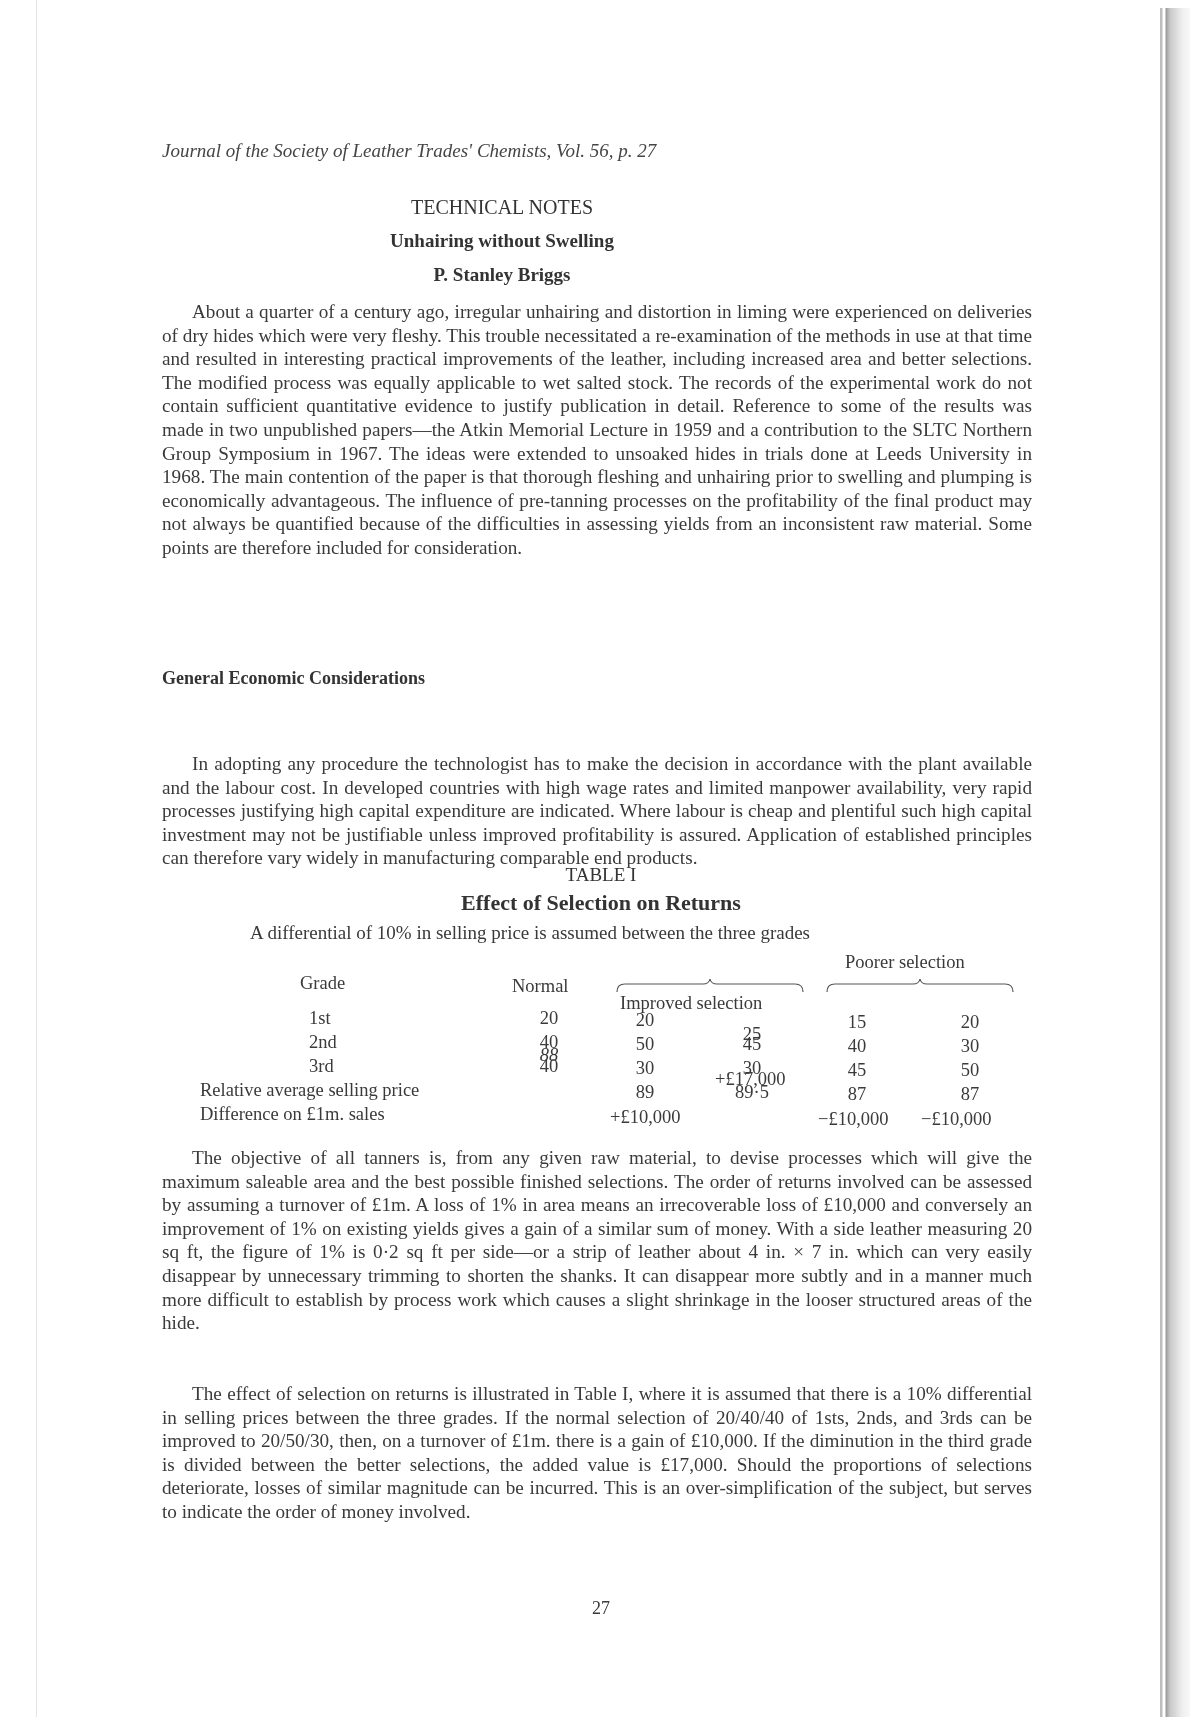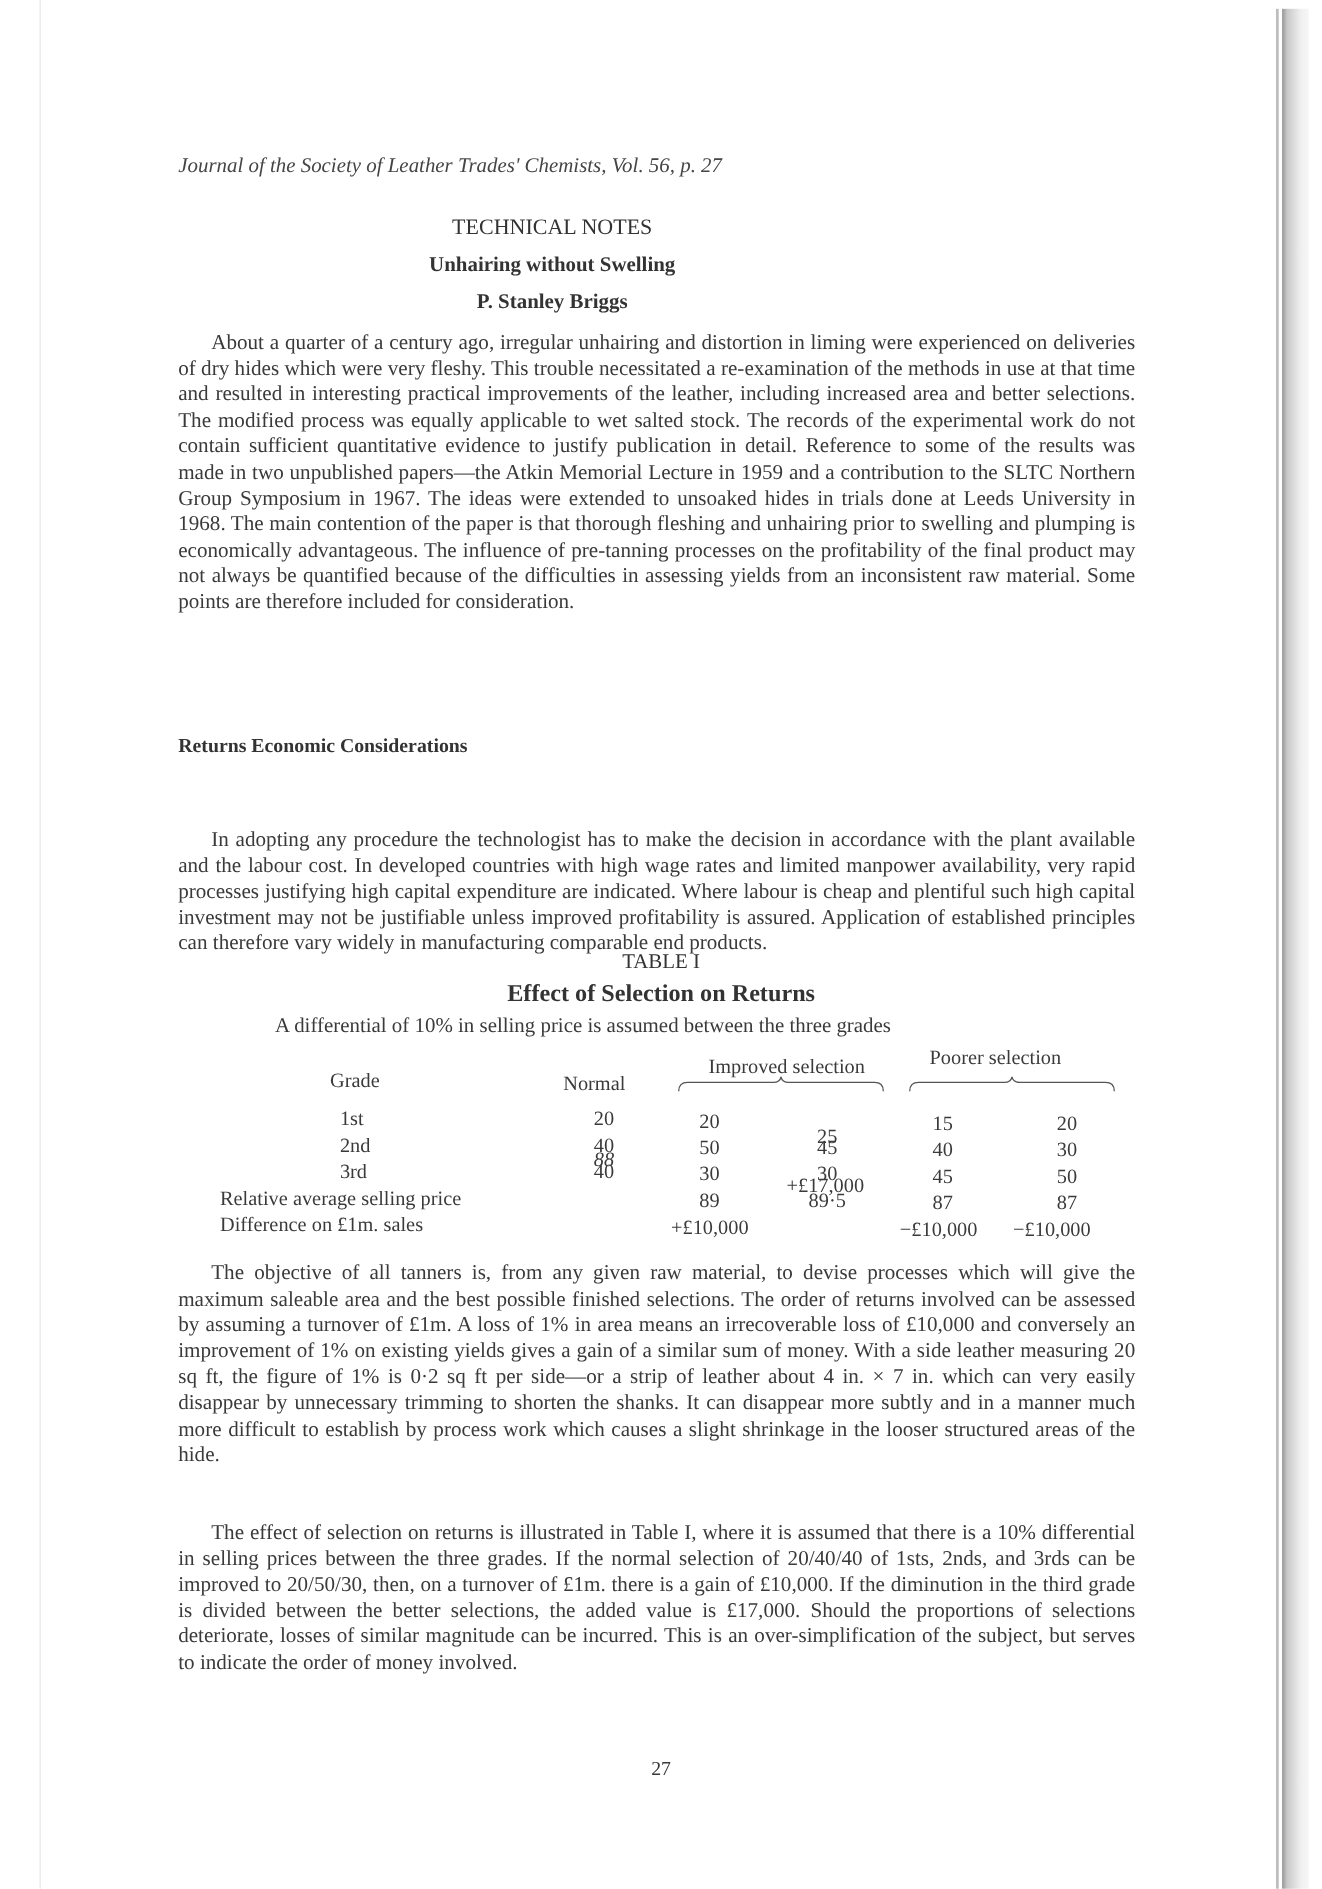--- a/index.html
+++ b/index.html
@@ -36,33 +36,33 @@
 <div class="running-head">Journal of the Society of Leather Trades' Chemists, Vol. 56, p. 27</div>
 
 <div class="sec-title t1">TECHNICAL NOTES</div>
 <div class="sec-title t2">Unhairing without Swelling</div>
 <div class="sec-title t3">P. Stanley Briggs</div>
 
 <div class="body" style="top:300px;">
   <p>About a quarter of a century ago, irregular unhairing and distortion in liming were experienced on deliveries of dry hides which were very fleshy. This trouble necessitated a re-examination of the methods in use at that time and resulted in interesting practical improvements of the leather, including increased area and better selections. The modified process was equally applicable to wet salted stock. The records of the experimental work do not contain sufficient quantitative evidence to justify publication in detail. Reference to some of the results was made in two unpublished papers—the Atkin Memorial Lecture in 1959 and a contribution to the SLTC Northern Group Symposium in 1967. The ideas were extended to unsoaked hides in trials done at Leeds University in 1968. The main contention of the paper is that thorough fleshing and unhairing prior to swelling and plumping is economically advantageous. The influence of pre-tanning processes on the profitability of the final product may not always be quantified because of the difficulties in assessing yields from an inconsistent raw material. Some points are therefore included for consideration.</p>
 </div>
 
-<div class="heading">Returns Economic Considerations</div>
+<div class="heading">General Economic Considerations</div>
 
 <div class="body" style="top:720px;margin-top:32px;">
   <p>In adopting any procedure the technologist has to make the decision in accordance with the plant available and the labour cost. In developed countries with high wage rates and limited manpower availability, very rapid processes justifying high capital expenditure are indicated. Where labour is cheap and plentiful such high capital investment may not be justifiable unless improved profitability is assured. Application of established principles can therefore vary widely in manufacturing comparable end products.</p>
 </div>
 
 <div class="table-title tt1">TABLE I</div>
 <div class="table-title tt2">Effect of Selection on Returns</div>
 <div class="tt3">A differential of 10% in selling price is assumed between the three grades</div>
 
 <div class="cell" style="left:300px; top:973px;">Grade</div>
 <div class="cell" style="left:512px; top:976px;">Normal</div>
-<div class="cell" style="left:620px; top:960px;margin-left:24px;">Improved selection</div>
+<div class="cell" style="left:620px; top:993px;">Improved selection</div>
 <div class="cell" style="left:845px; top:952px;">Poorer selection</div>
 
 <svg class="brace" style="left:615px; top:978px;" width="190" height="16">
   <path d="M2 14 Q2 6 10 6 L88 6 Q94 6 95 1 Q96 6 102 6 L180 6 Q188 6 188 14" fill="none" stroke="#555" stroke-width="1.2"></path>
 </svg>
 <svg class="brace" style="left:825px; top:978px;" width="190" height="16">
   <path d="M2 14 Q2 6 10 6 L88 6 Q94 6 95 1 Q96 6 102 6 L180 6 Q188 6 188 14" fill="none" stroke="#555" stroke-width="1.2"></path>
 </svg>
 
 <div>

